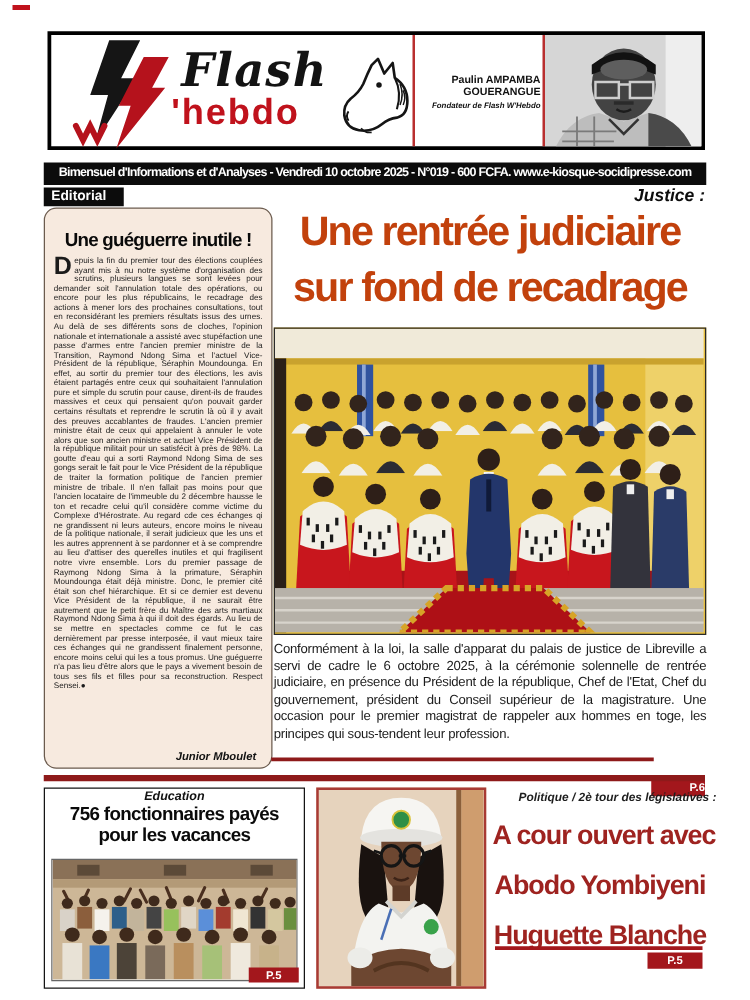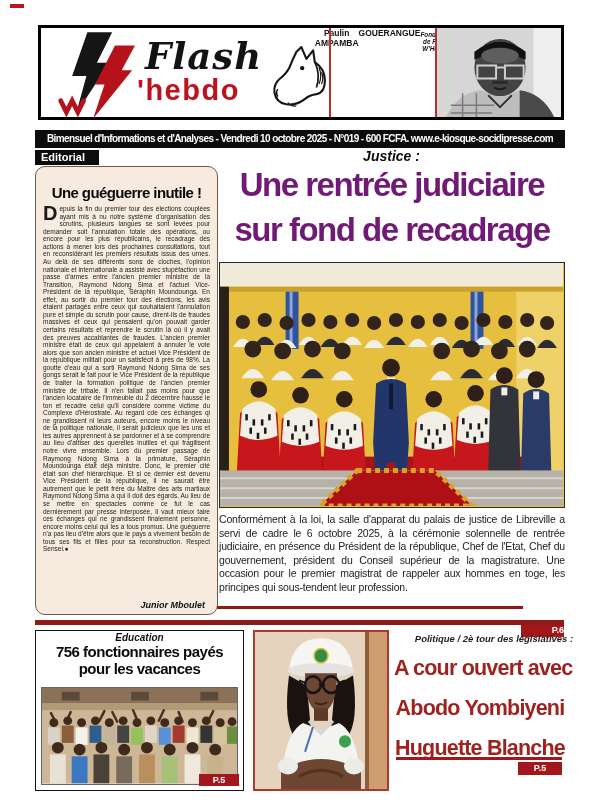--- a/index.html
+++ b/index.html
@@ -9,22 +9,22 @@
 
   
   .masthead{left:38px;top:25px;width:526px;height:95px;border:3px solid #000000;display:flex;}
   .logo-area{position:relative;width:295px;border-right:2px solid #b92f2f;}
   .bolt-svg{position:absolute;left:14px;top:2px;}
   .brand-flash{position:absolute;left:104px;top:6px;font-family:"DejaVu Serif",serif;
                font-style:italic;font-weight:bold;font-size:37px;color:#131313;letter-spacing:1px;}
   .brand-hebdo{position:absolute;left:96px;top:46px;color:#c0121c;font-weight:bold;
                font-size:29px;letter-spacing:1.5px;}
   .horse-svg{position:absolute;right:0px;top:14px;}
-  .founder-area{width:100px;display:flex;flex-direction:row;justify-content:center;
-                align-items:flex-start;text-align:center;padding:0 2px;}
+  .founder-area{width:100px;display:flex;flex-direction:column;justify-content:center;
+                align-items:flex-end;text-align:center;padding:16px 2px;}
   .founder-name{font-size:8.5px;font-weight:bold;line-height:10px;}
   .founder-title{font-size:6.3px;font-style:italic;font-weight:bold;margin-top:3px;}
   .founder-photo{width:127px;border-left:2px solid #b92f2f;overflow:hidden;}
 
   
   .banner{left:35px;top:130px;width:530px;height:18px;background:#0c0c0c;color:#fff;
           font-weight:bold;font-size:10px;letter-spacing:-0.6px;text-align:center;
           line-height:18px;white-space:nowrap;overflow:hidden;}
 
   
@@ -32,23 +32,23 @@
             font-size:11px;padding:1px 14px 2px 6px;}
   .ed-box{left:35px;top:166px;width:183px;height:449px;background:#f7eadf;
           border:1.2px solid #6b5b4e;border-radius:10px;padding:15px 7px;overflow:hidden;}
   .ed-title{font-size:15px;font-weight:bold;color:#0a0a0a;text-align:center;
             letter-spacing:-0.6px;margin:2px 0 4px;white-space:nowrap;}
   .ed-body{font-size:6.5px;line-height:1.165;text-align:justify;color:#1b1b1b;}
   .dropcap{float:left;font-size:20px;line-height:15px;font-weight:bold;padding:1px 2px 0 0;}
   .ed-sign{position:absolute;right:12px;bottom:4px;font-style:italic;font-weight:bold;font-size:9px;}
 
   
-  .kicker-justice{left:219px;top:148px;width:345px;text-align:center;font-weight:bold;
+  .kicker-justice{left:219px;top:148px;width:345px;text-align:right;font-weight:bold;
                   font-style:italic;font-size:14px;color:#0d0d0d;}
-  .lead-hl{left:219px;top:162px;width:346px;text-align:center;color:#701a75;font-weight:bold;
+  .lead-hl{left:219px;top:162px;width:346px;text-align:center;color:#c2410c;font-weight:bold;
            font-size:33px;line-height:45px;letter-spacing:-1.5px;white-space:nowrap;}
   .lead-photo{left:219px;top:262px;width:346px;height:246px;border:1.5px solid #2a2a2a;
               overflow:hidden;background:#e6bf3e;}
   .lead-caption{left:219px;top:513px;width:346px;font-size:10.5px;font-weight:normal;
                 line-height:1.29;text-align:justify;color:#1c1c1c;letter-spacing:-0.2px;}
   .p6-line{left:217px;top:606px;width:306px;height:2.5px;background:#8e1a1a;}
   .badge{background:#a3171c;color:#fff;font-weight:bold;font-size:9px;text-align:center;}
   .p6-badge{left:521px;top:624px;width:43px;height:13px;line-height:13px;text-align:right;}
 
   .sep{left:35px;top:620px;width:529px;height:4.5px;background:#8e1a1a;}

